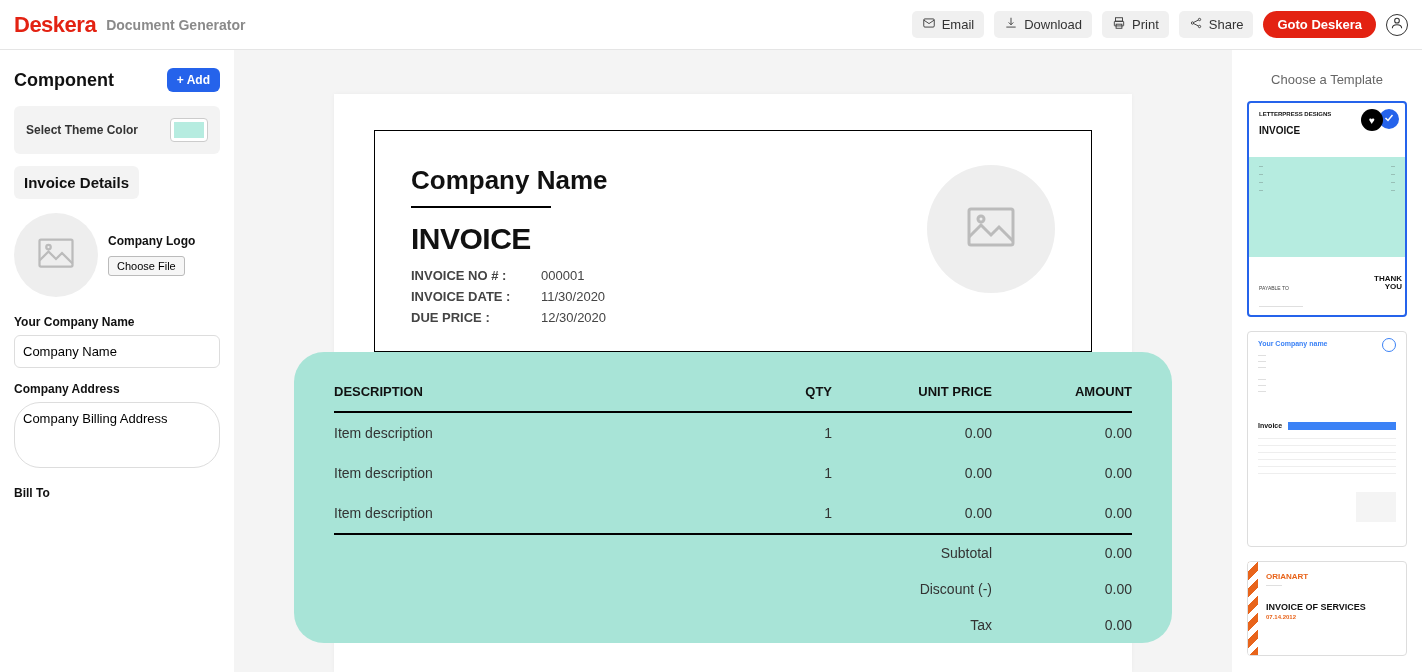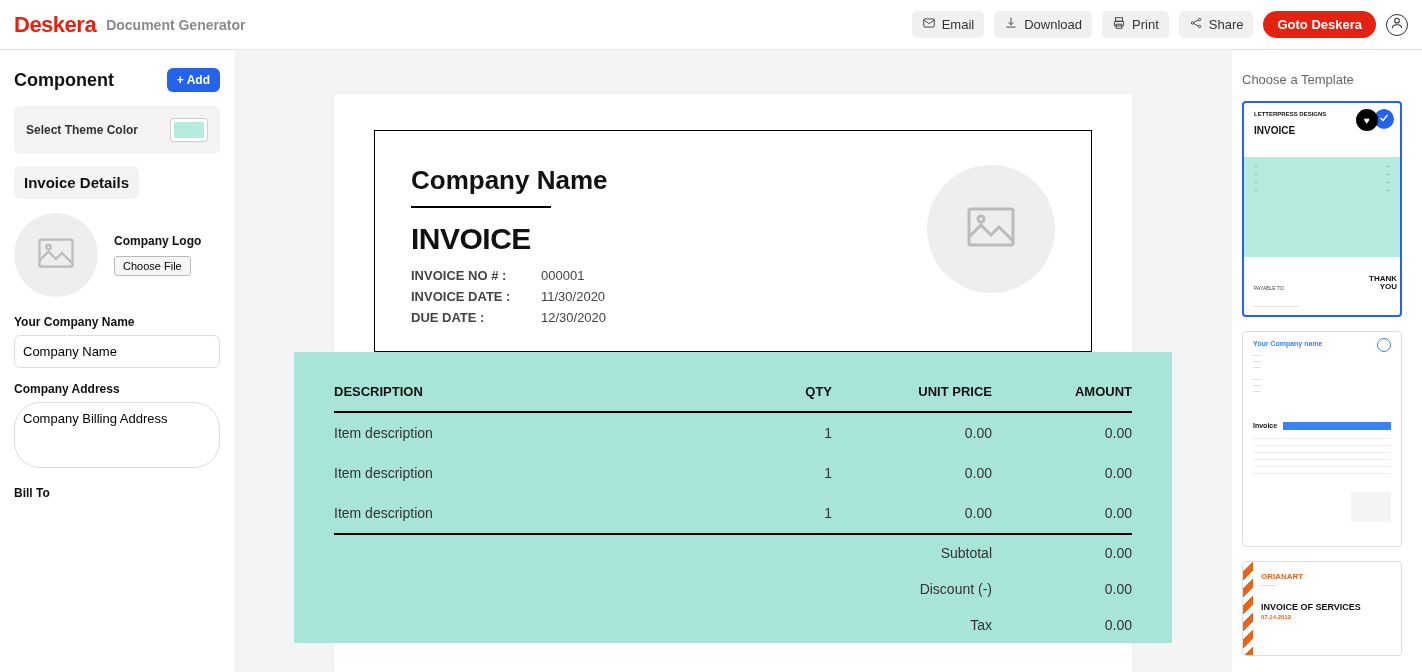--- a/index.html
+++ b/index.html
@@ -80,21 +80,21 @@
     display: flex;
     justify-content: center;
     overflow-y: auto;
     padding-top: 44px;
   }
   .sidebar-right {
     width: 190px;
     padding: 16px 10px;
     display: flex;
     flex-direction: column;
-    align-items: flex-start;
+    align-items: center;
     gap: 14px;
     overflow-y: auto;
   }
 
   
   .comp-header {
     display: flex;
     justify-content: space-between;
     align-items: center;
     margin-bottom: 14px;
@@ -156,21 +156,21 @@
     padding: 8px 10px;
     background: #f3f3f3;
     border-radius: 6px;
     display: inline-block;
     margin-bottom: 14px;
     text-align: center;
   }
   .logo-row {
     display: flex;
     align-items: center;
-    gap: 16px;
+    gap: 10px;
     margin-bottom: 18px;
   }
   .logo-placeholder {
     width: 84px; height: 84px;
     border-radius: 50%;
     background: #eee;
     display: flex; align-items: center; justify-content: center;
   }
   .img-placeholder-svg { width: 36px; height: 30px; stroke: #bbb; fill: none; stroke-width: 1.5; }
   .logo-col { display: flex; flex-direction: column; gap: 8px; }
@@ -236,20 +236,21 @@
   .inv-logo-ph {
     width: 128px; height: 128px;
     border-radius: 50%;
     background: #eee;
     display: flex; align-items: center; justify-content: center;
   }
   .items-section {
     background: #a8e4d7;
     padding: 20px 40px 0 40px;
     margin: 0 -40px;
+    border-radius: 30px;
   }
   .items-table {
     width: 100%;
     border-collapse: collapse;
     font-size: 14px;
   }
   .items-table th {
     text-align: left;
     font-weight: 800;
     padding: 12px 0;
@@ -436,21 +437,21 @@
             <div class="inv-title">INVOICE</div>
             <div class="meta-row">
               <span class="meta-label">INVOICE NO # :</span>
               <span class="meta-val">000001</span>
             </div>
             <div class="meta-row">
               <span class="meta-label">INVOICE DATE :</span>
               <span class="meta-val">11/30/2020</span>
             </div>
             <div class="meta-row">
-              <span class="meta-label">DUE DATE :</span>
+              <span class="meta-label">DUE PRICE :</span>
               <span class="meta-val">12/30/2020</span>
             </div>
           </div>
           <div class="inv-logo-ph">
             <span>
               <svg class="img-placeholder-svg" style="width:48px;height:40px" viewBox="0 0 24 20">
                   <rect x="1" y="1" width="22" height="18" rx="1"></rect>
                   <path d="M1 15l6-6 5 5 4-4 7 7"></path>
                   <circle cx="7" cy="6" r="1.5"></circle>
                 </svg>

